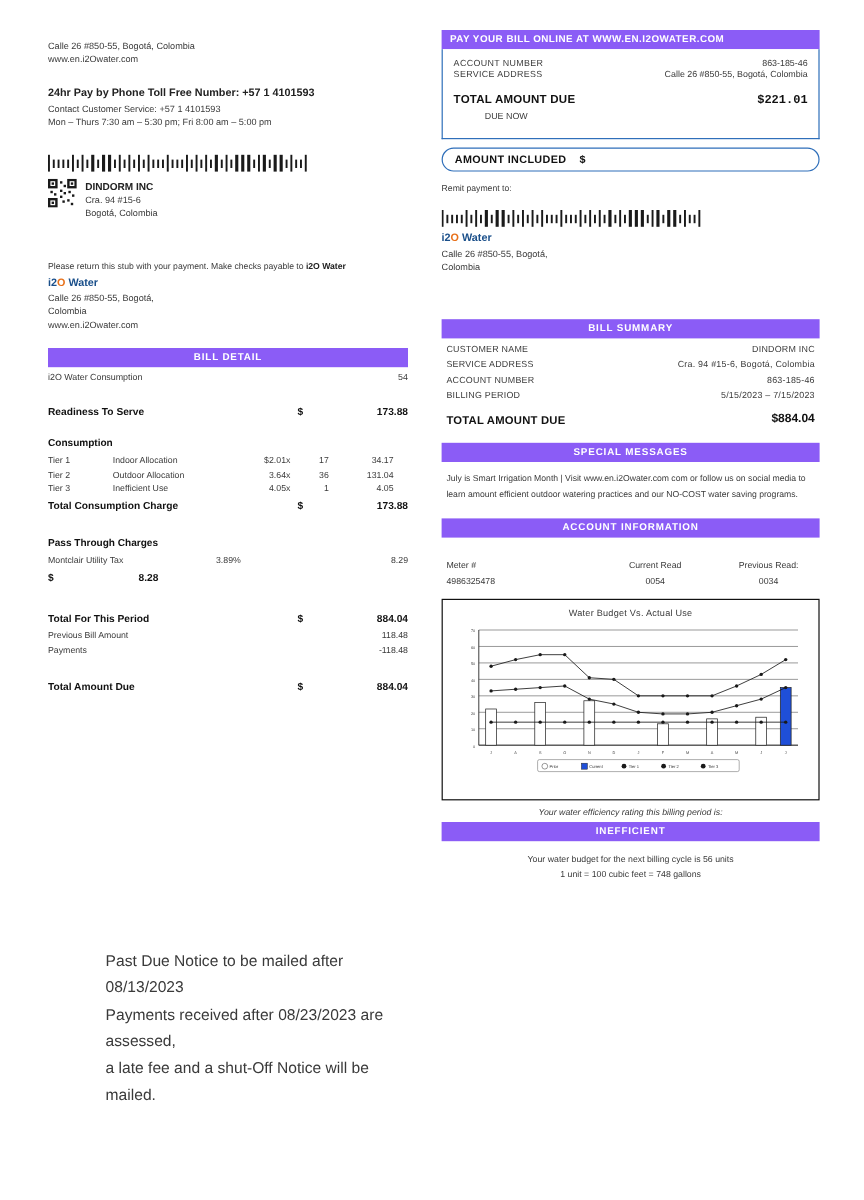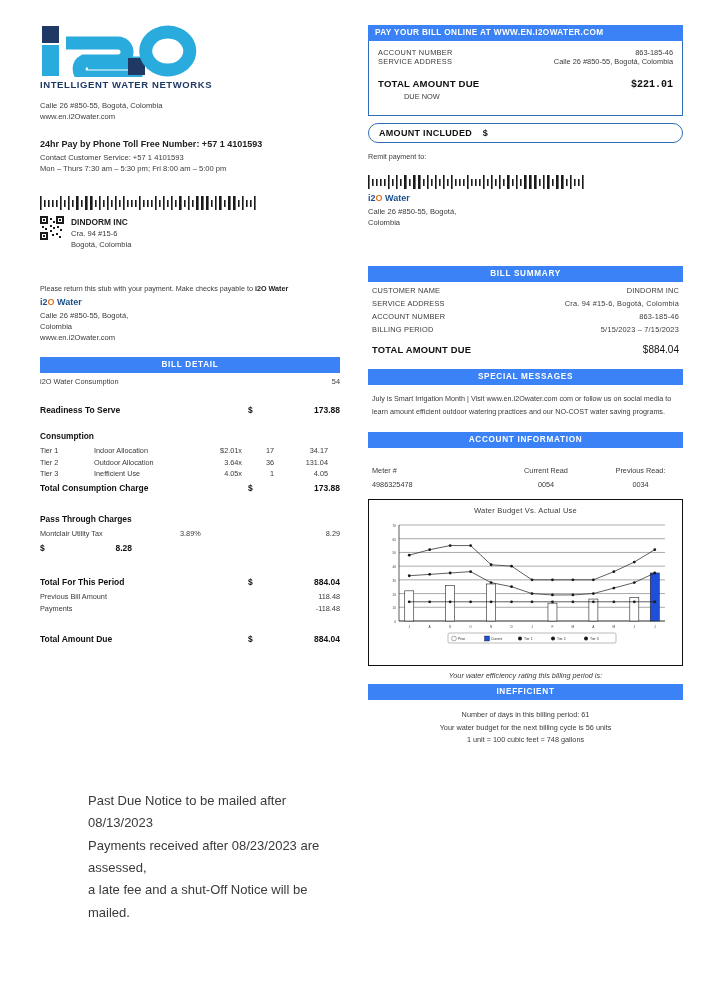--- a/index.html
+++ b/index.html
@@ -36,21 +36,21 @@
   .cust-name { font-size:8.4px; font-weight:bold; color:#222; line-height:1.45; }
   .cust-line { font-size:7.6px; color:#3a3a3a; line-height:1.45; }
 
   .stub-note { font-size:7.2px; color:#3a3a3a; line-height:1.5; }
   .stub-note b { color:#222; }
   .remit-name { font-size:9px; font-weight:bold; color:#1a4f8a; line-height:1.6; }
   .remit-name .o { color:#e8711a; }
 
   
   .bar {
-    background:#3b82f6; color:#ffffff; text-align:center;
+    background:#8b5cf6; color:#ffffff; text-align:center;
     font-size:8.2px; font-weight:bold; letter-spacing:0.7px;
     padding:3px 0 3px; line-height:1.25;
   }
   .bar.left { text-align:left; padding-left:7px; letter-spacing:0.4px; }
 
   
   .paybox {
     border:1px solid #2f6fba; border-top:none;
     padding:7px 9px 14px; background:#fff;
   }
@@ -90,21 +90,21 @@
   .pt-row { display:flex; font-size:7.3px; color:#3a3a3a; line-height:1.62; }
   .pt-row .lab { width:140px; }
   .pt-row .pct { width:86px; text-align:left; }
   .pt-row .amt { flex:1; text-align:right; }
 
   
   .sum-box { padding:3px 4px 0; }
   .sum-row { display:flex; justify-content:space-between; font-size:7.4px; color:#3a3a3a; line-height:1.75; letter-spacing:0.2px; }
   .sum-total { display:flex; justify-content:space-between; margin-top:7px; }
   .sum-total .l { font-size:9.4px; font-weight:bold; color:#111; letter-spacing:0.2px; }
-  .sum-total .r { font-size:10px; font-weight:normal; color:#111; }
+  .sum-total .r { font-size:10px; font-weight:bold; color:#111; }
 
   .msg-body { font-size:7.2px; color:#3a3a3a; line-height:1.75; padding:8px 4px 0; }
 
   .acct-grid { padding:16px 4px 0; }
   .acct-row { display:flex; font-size:7.3px; color:#3a3a3a; line-height:1.8; }
   .acct-row .c1 { width:118px; }
   .acct-row .c2 { width:112px; text-align:center; }
   .acct-row .c3 { flex:1; text-align:center; }
 
   
@@ -116,30 +116,20 @@
   .notice { position:absolute; left:88px; top:790px; width:250px;
             font-size:13px; color:#3a3a3a; line-height:1.72; }
 </style>
 </head>
 <body>
 
 <div class="page">
 
   <div class="col-left">
 
-    <div class="logo-wrap">
-      <svg class="logo-svg" width="175" height="52" viewBox="0 0 175 52">
-        <rect x="2" y="1" width="17" height="17" fill="#1F3864"></rect>
-        <rect x="2" y="20" width="17" height="31" fill="#29ABDD"></rect>
-        <path d="M26 18 H78 a9 9 0 0 1 0 18 H44 a9 9 0 0 0 0 16 H96 v-14 H48" fill="none" stroke="#29ABDD" stroke-width="13"></path>
-        <rect x="88" y="33" width="17" height="17" fill="#1F3864"></rect>
-        <path d="M128 7 a22 19 0 1 1 -0.5 0 Z" fill="none" stroke="#29ABDD" stroke-width="13"></path>
-      </svg>
-      <div class="logo-tag">INTELLIGENT WATER NETWORKS</div>
-    </div>
 
     <div class="gap-8"></div>
     <div class="addr-line">Calle 26 #850-55, Bogotá, Colombia</div>
     <div class="addr-line">www.en.i2Owater.com</div>
 
     <div class="gap-16"></div>
     <div class="phone-lead">24hr Pay by Phone Toll Free Number: +57 1 4101593</div>
     <div class="phone-sub">Contact Customer Service: +57 1 4101593</div>
     <div class="phone-sub">Mon – Thurs 7:30 am – 5:30 pm; Fri 8:00 am – 5:00 pm</div>
 
@@ -557,21 +547,20 @@
           <text x="184" y="123" font-size="3.4" fill="#333">Tier 2</text>
           <circle cx="213" cy="121.5" r="2" fill="#1a1a1a"></circle>
           <text x="217" y="123" font-size="3.4" fill="#333">Tier 3</text>
         </svg>
     </div>
 
     <div class="eff-lead">Your water efficiency rating this billing  period is:</div>
     <div class="bar">INEFFICIENT</div>
 
     <div class="foot-lines">
-      <div>Number  of days in this billing  period:  61</div>
       <div>Your water  budget  for the next billing  cycle is  56 units</div>
       <div>1 unit = 100 cubic feet = 748 gallons</div>
     </div>
   </div>
 
   <div class="notice">
     <div>Past Due Notice  to be mailed  after 08/13/2023</div>
     <div>Payments received  after 08/23/2023  are assessed,</div>
     <div>a late  fee and a shut-Off  Notice will  be mailed.</div>
   </div>

